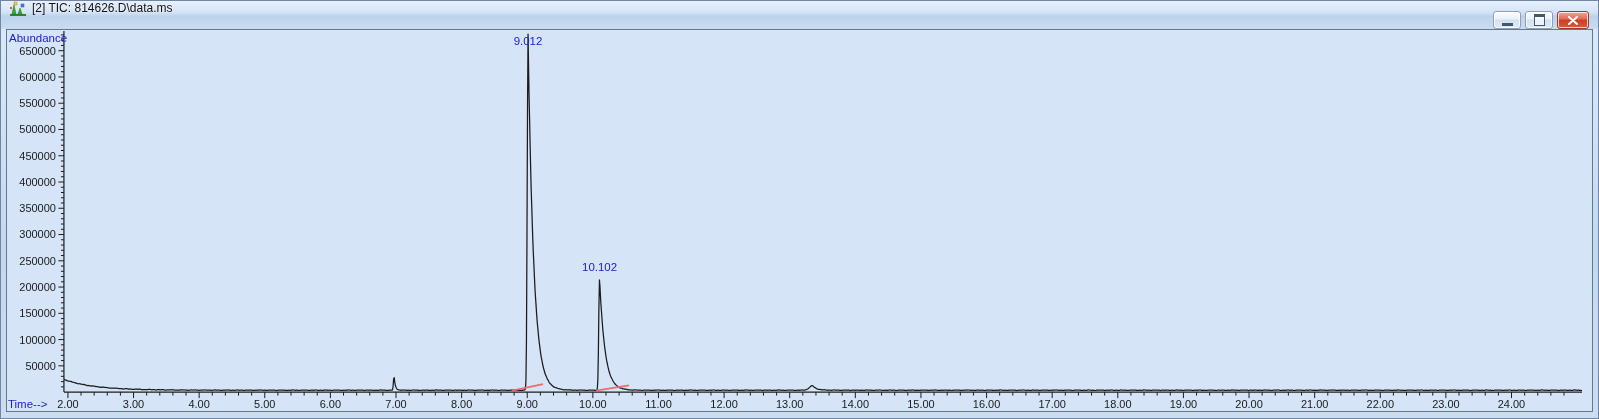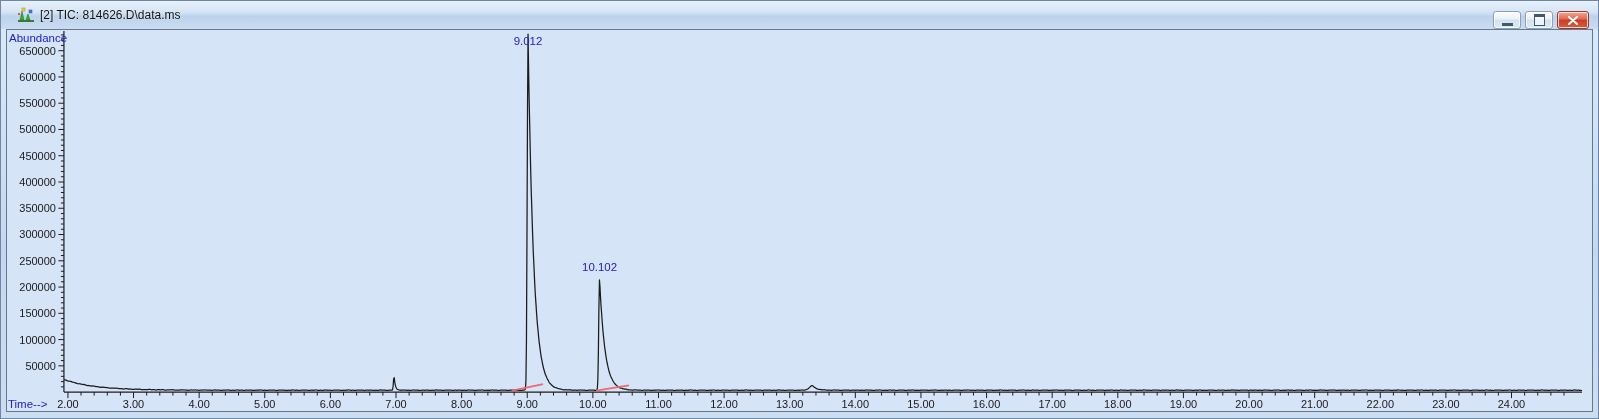--- a/index.html
+++ b/index.html
@@ -12,21 +12,21 @@
   .window {
     position: absolute; left: 0; top: 0;
     width: 1597px; height: 417px;
     border: 1px solid #6f87a5;
     background: linear-gradient(#dcebfa, #c3d8ef 60%, #cdddf1);
     box-sizing: content-box;
   }
   .titlebar {
     position: absolute; left: 0; top: 0; right: 0; height: 28px;
     background: linear-gradient(#e8f1fb, #d4e4f6 40%, #bcd2ec 55%, #cbdcf2);
-    display: flex; align-items: center; padding-left: 8px;
+    display: flex; align-items: flex-start;
   }
   .app-icon {
     width: 16px; height: 16px;
     margin-left: 9px; margin-right: 6px;
     display: inline-block; flex: 0 0 auto;
   }
   .title-text {
     font-size: 12px; color: #111;
     white-space: nowrap;
     text-shadow: 0 0 2px rgba(255,255,255,.8);

